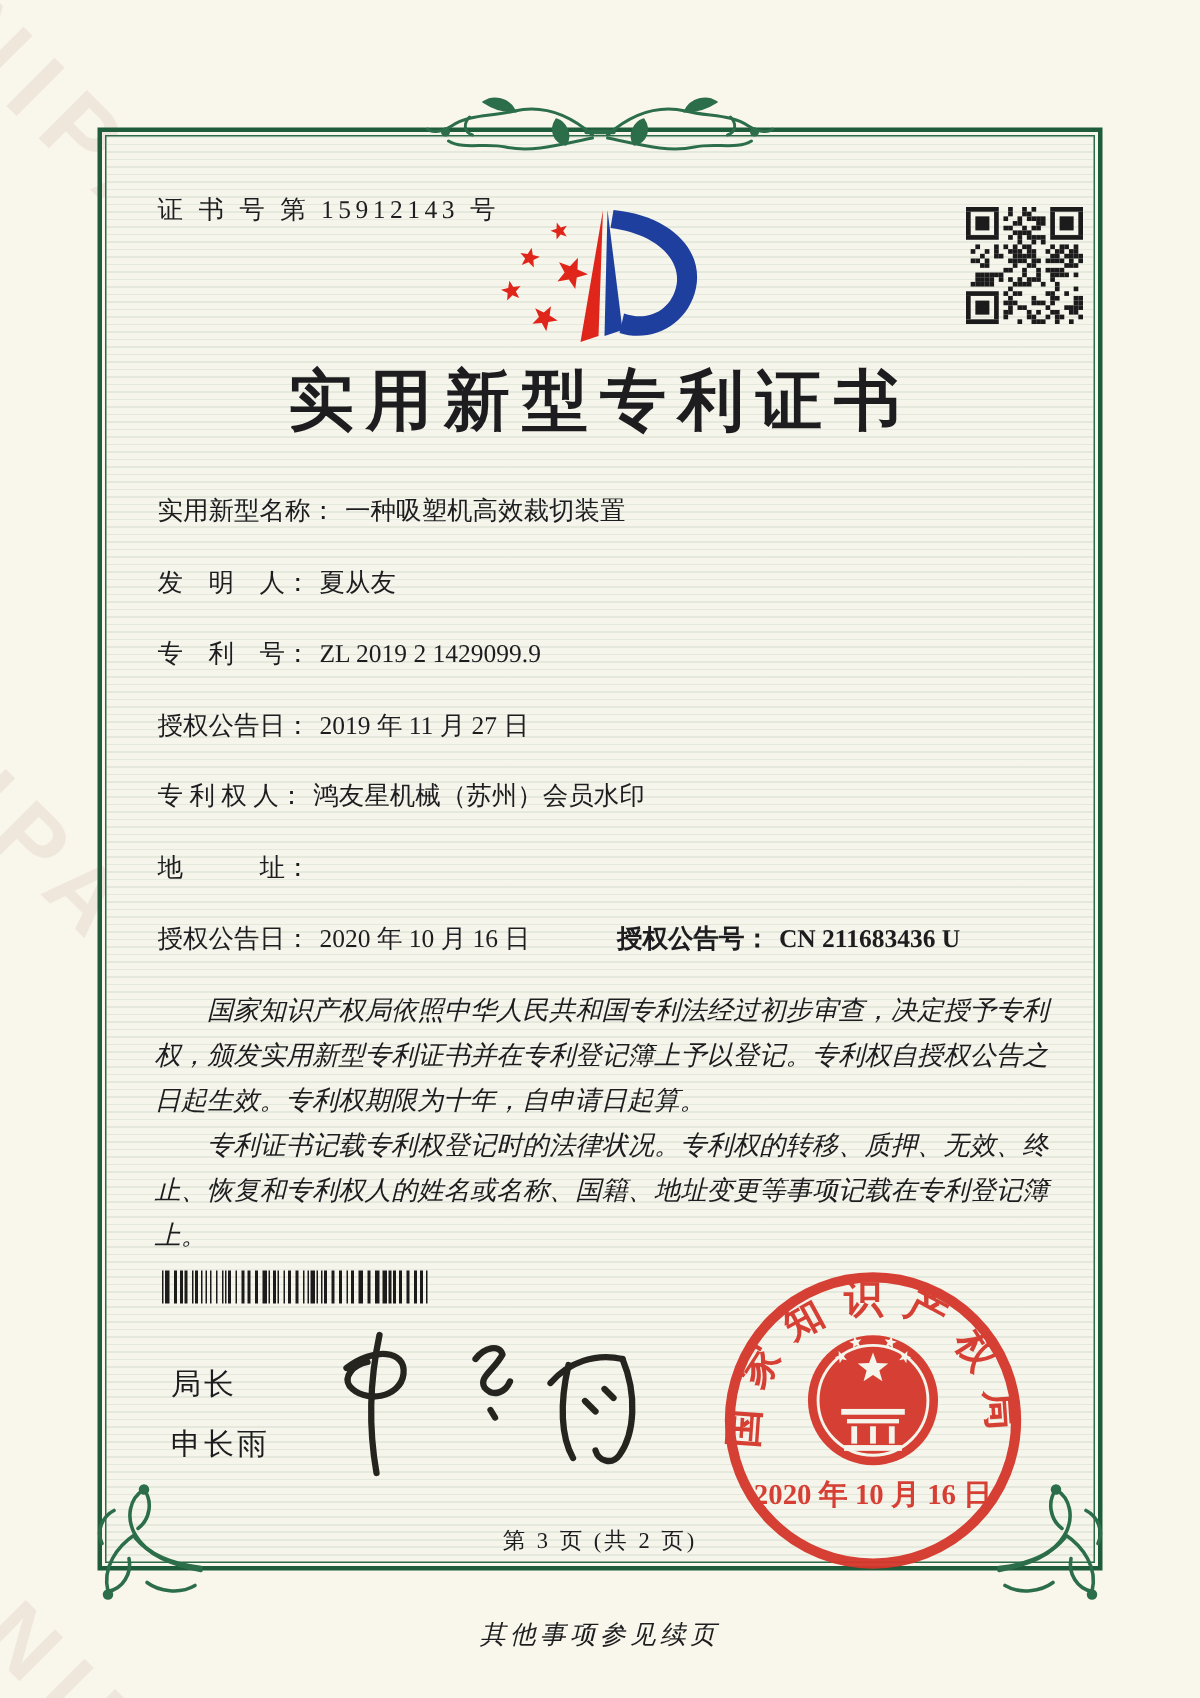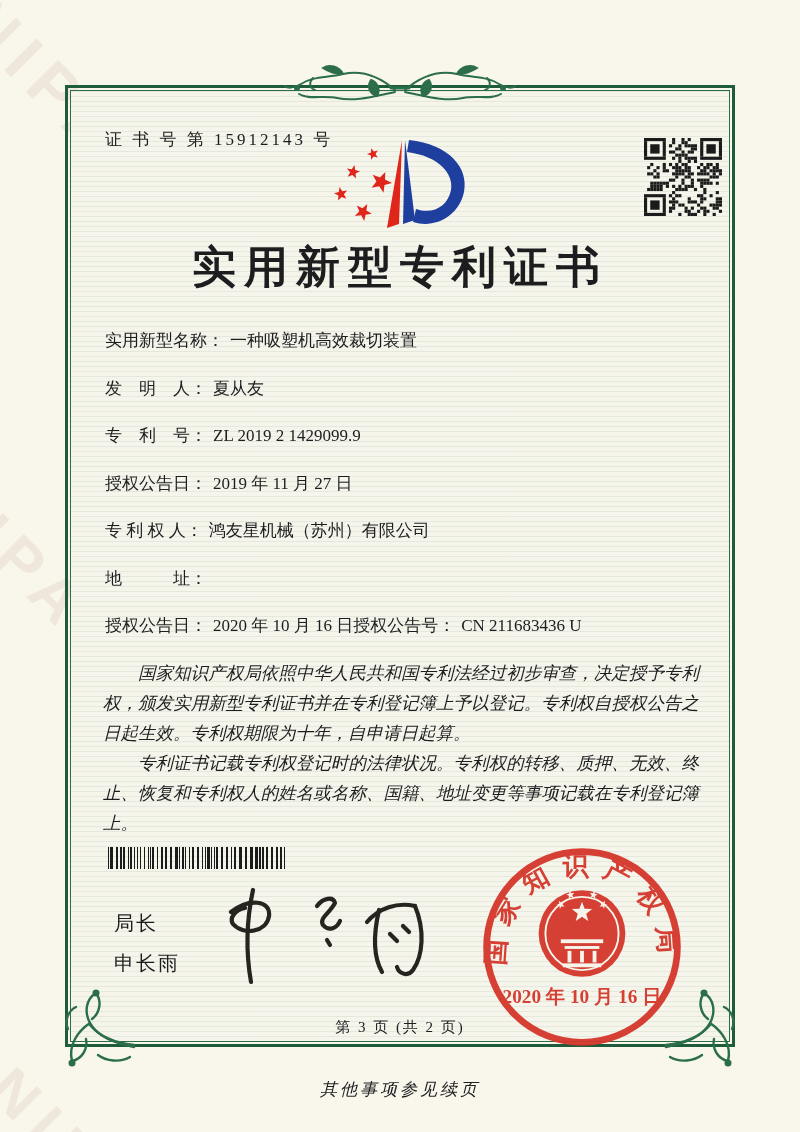--- a/index.html
+++ b/index.html
@@ -24,21 +24,21 @@
   .cert-no{position:absolute;left:105px;top:128px;font-size:17px;letter-spacing:3px;}
   .qr{position:absolute;left:644px;top:138px;width:78px;height:78px;}
   .logo{position:absolute;left:325px;top:132px;width:150px;height:108px;}
   .title{position:absolute;left:0;top:238px;width:100%;text-align:center;
          font-size:44px;font-weight:bold;letter-spacing:8px;}
   
   .fields{position:absolute;left:105px;top:332px;width:600px;font-size:17px;}
   .frow{display:flex;margin-bottom:29.5px;line-height:18px;}
   .flabel{flex:0 0 auto;white-space:pre;}
   .fvalue{margin-left:6px;white-space:pre;}
-  .fpair2{display:flex;}
+  .fpair2{margin-left:58px;display:flex;font-weight:bold;}
   
   .paras{position:absolute;left:103px;top:658px;width:596px;
          font-size:17.5px;line-height:30px;font-style:italic;text-align:justify;}
   .paras p{margin:0;text-indent:2em;}
   
   .barcode{position:absolute;left:108px;top:847px;width:216px;height:22px;display:flex;align-items:stretch;}
   .barcode span{display:block;height:100%;}
   .signer{position:absolute;left:114px;top:903px;font-size:20px;letter-spacing:2px;line-height:40px;}
   .sig{position:absolute;left:215px;top:878px;width:245px;height:120px;}
   
@@ -340,21 +340,21 @@
     <div class="frow">
       <span class="flabel">专　利　号：</span>
       <span class="fvalue">ZL 2019 2 1429099.9</span>
     </div>
     <div class="frow">
       <span class="flabel">授权公告日：</span>
       <span class="fvalue">2019 年 11 月 27 日</span>
     </div>
     <div class="frow">
       <span class="flabel">专 利 权 人：</span>
-      <span class="fvalue">鸿友星机械（苏州）有限公司</span>
+      <span class="fvalue">鸿友星机械（苏州）会员水印</span>
     </div>
     <div class="frow">
       <span class="flabel">地　　　址：</span>
     </div>
     <div class="frow">
       <span class="flabel">授权公告日：</span>
       <span class="fvalue">2020 年 10 月 16 日</span>
       <span class="fpair2">
         <span class="flabel">授权公告号：</span>
         <span class="fvalue">CN 211683436 U</span>

